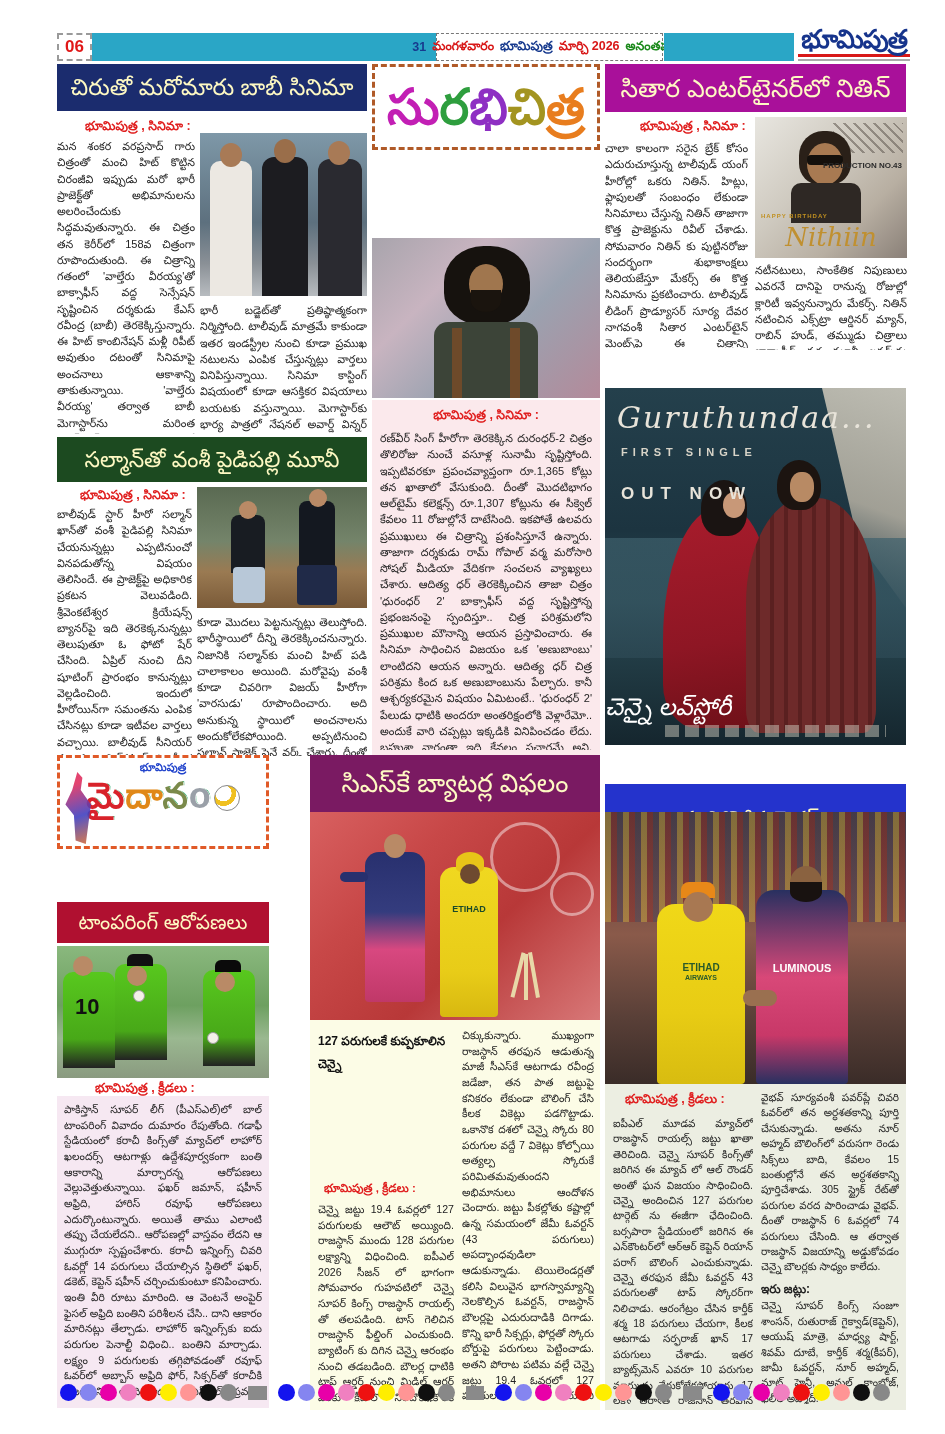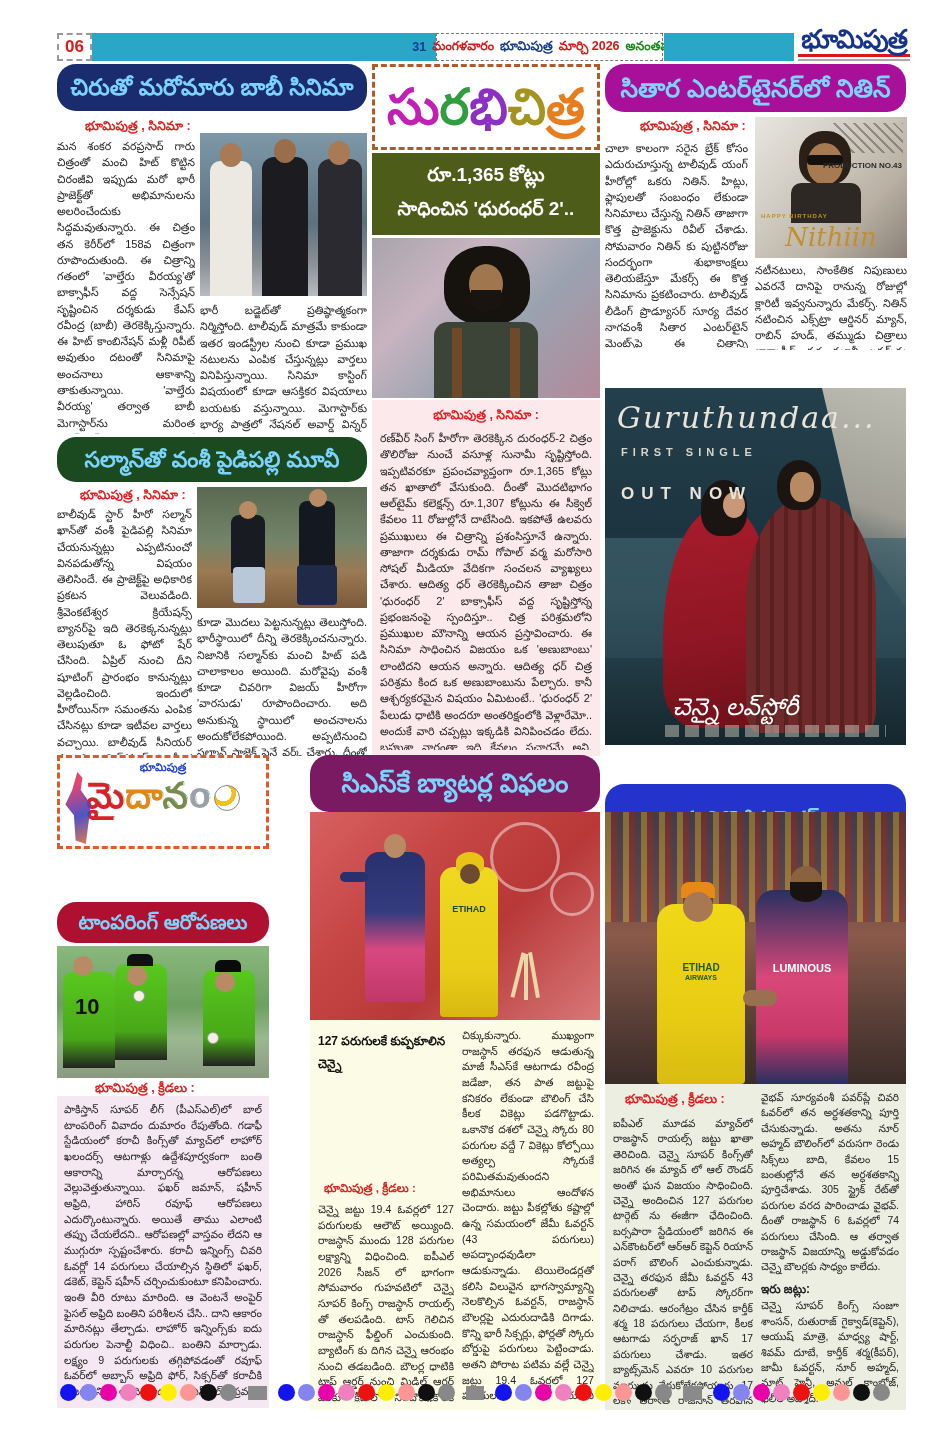--- a/index.html
+++ b/index.html
@@ -13,21 +13,21 @@
   .cyanbar { top:33px; height:28px; background:#2aa6c6; }
   .datebox { left:436px; top:33px; width:227px; height:28px; border:1px dashed #777; background:#fff;
              display:flex; align-items:center; justify-content:center; gap:6px; font-weight:bold; font-size:12.5px; white-space:nowrap;}
   .d-blue{color:#173a8e;} .d-red{color:#d81818;} .d-green{color:#1c8a1c;}
   .masthead { left:798px; top:26px; width:112px; text-align:center; }
   .masthead .mh-title { color:#16348c; font-size:26px; font-weight:bold; line-height:1; letter-spacing:-1px;}
   .masthead .mh-rule { height:3px; background:#d81818; margin-top:2px; }
   .masthead .mh-sub { height:2px; background:#aaa; margin-top:2px; }
 
   
-  .hdr { color:#7dd3fc; font-weight:bold; display:flex; align-items:center; justify-content:center; text-align:center; line-height:1.15;border-radius:19px;}
+  .hdr { color:#fef9c3; font-weight:normal; display:flex; align-items:center; justify-content:center; text-align:center; line-height:1.15;}
   .byline { color:#e02020; font-weight:bold; font-size:12.5px; }
   .body-txt { font-size:11px; line-height:1.48; color:#222; text-align:justify; overflow:hidden; }
   .photo { overflow:hidden; position:absolute; }
 
   
   .hdrA { left:57px; top:64px; width:310px; height:47px; background:#1b2c6e; font-size:23px;}
   .hdrSal { left:57px; top:437px; width:310px; height:45px; background:#1c4a20; font-size:22px;}
   
   .logoBox { left:372px; top:64px; width:228px; height:86px; border:3px dashed #b05a28; background:#fff;
              display:flex; align-items:center; justify-content:center; }
@@ -72,21 +72,21 @@
   .n-prod { position:absolute; right:5px; top:44px; font-size:8px; font-weight:bold; color:#2a2a2a; text-align:right; line-height:1.2;padding-left:42px;}
   .n-bday { position:absolute; left:6px; bottom:38px; font-size:6px; font-weight:bold; color:#c09020; letter-spacing:1px; line-height:1.4;}
   .n-sign { position:absolute; left:0; right:0; bottom:6px; text-align:center; font-size:26px; color:#c09030; font-style:italic; font-family:"DejaVu Serif", serif;}
   
   .phG { left:605px; top:388px; width:301px; height:357px; background:linear-gradient(180deg,#24404c 0%,#1c3440 40%,#2a4a54 60%,#15262e 100%);}
   .g-sail { position:absolute; right:0; top:0; width:120px; height:220px; background:linear-gradient(200deg,#d8d2c4 0%,#b8b2a4 50%,transparent 90%); clip-path:polygon(30% 0,100% 0,100% 100%,60% 70%); opacity:.85;}
   .g-sea { position:absolute; left:0; right:0; top:150px; height:120px; background:linear-gradient(180deg,#3e606c 0%,#2e4a56 100%); opacity:.7;}
   .g-title { position:absolute; left:12px; top:12px; font-size:30px; color:#e8e4da; font-style:italic; font-family:"DejaVu Serif", serif; letter-spacing:2px;}
   .g-fs { position:absolute; left:16px; top:56px; font-size:11px; color:#d8d4c8; letter-spacing:5px; line-height:1.6; font-weight:bold;}
   .g-on { position:absolute; left:16px; top:92px; font-size:17px; color:#e8e4da; letter-spacing:7px; line-height:1.7; font-weight:bold;}
-  .g-movie { position:absolute; left:0; right:40px; bottom:26px; text-align:center; font-size:24px; color:#fff; font-style:italic; line-height:1.0;margin-top:44px;}
+  .g-movie { position:absolute; left:0; right:40px; bottom:26px; text-align:left; font-size:24px; color:#fff; font-style:italic; line-height:1.0;margin-top:44px;}
   .g-credits { position:absolute; left:60px; right:20px; bottom:8px; height:12px; background:repeating-linear-gradient(90deg,#cbc8bb 0 14px,transparent 14px 20px); opacity:.5;}
   .g-woman { position:absolute; left:58px; top:120px; width:110px; height:220px; background:linear-gradient(170deg,#a81c2c 0%,#8e1624 60%,#6e1018 100%); border-radius:50% 40% 20% 30%/60% 50% 20% 20%;}
   .g-whead { position:absolute; left:96px; top:92px; width:46px; height:56px; background:#1a1412; border-radius:50% 50% 40% 40%;}
   .g-wface { position:absolute; left:118px; top:104px; width:22px; height:26px; background:#c89878; border-radius:50%;}
   .g-man { position:absolute; right:30px; top:110px; width:130px; height:235px;
            background:repeating-linear-gradient(90deg,#6e2a2a 0 10px,#5a2020 10px 14px), repeating-linear-gradient(0deg,transparent 0 10px,rgba(0,0,0,.25) 10px 12px); border-radius:45% 45% 10% 10%;}
   .g-mhead { position:absolute; right:85px; top:72px; width:44px; height:50px; background:#1c1410; border-radius:50% 50% 42% 42%;}
   .g-mface { position:absolute; right:92px; top:84px; width:24px; height:30px; background:#b88a64; border-radius:45%;}
   
   .phP { left:57px; top:946px; width:212px; height:132px; background:linear-gradient(180deg,#8ab87e 0%,#6da060 45%,#9ab890 70%,#8a9a80 100%);}
@@ -166,24 +166,20 @@
   </div>
   <div class="abs body-txt" style="left:57px; top:506px; width:135px; height:250px;">బాలీవుడ్ స్టార్ హీరో సల్మాన్ ఖాన్‌తో వంశీ పైడిపల్లి సినిమా చేయనున్నట్లు ఎప్పటినుంచో వినపడుతోన్న విషయం తెలిసిందే. ఈ ప్రాజెక్ట్‌పై అధికారిక ప్రకటన వెలువడింది. శ్రీవెంకటేశ్వర క్రియేషన్స్ బ్యానర్‌పై ఇది తెరకెక్కనున్నట్లు తెలుపుతూ ఓ ఫోటో షేర్ చేసింది. ఏప్రిల్ నుంచి దీని షూటింగ్ ప్రారంభం కానున్నట్లు వెల్లడించింది. ఇందులో హీరోయిన్‌గా సమంతను ఎంపిక చేసినట్లు కూడా ఇటీవల వార్తలు వచ్చాయి. బాలీవుడ్ సీనియర్ నటుడు అనిల్‌కపూర్ ఓ కీలక పాత్రలో కనిపించనున్నట్లు సమాచారం. త్వరలోనే నటీనటుల వివరాలు వెల్లడికానున్నాయి. 2027లో దీన్ని విడుదల చేసేందుకు ప్లాన్ చేస్తున్నట్లు తెలుస్తోంది. ప్రస్తుతం సల్మాన్ ఖాన్ 'మాతృభూమి'లో నటిస్తున్నారు. దీనితోపాటే వంశీ సినిమాను</div>
   <div class="abs body-txt" style="left:197px; top:614px; width:170px; height:142px;">కూడా మొదలు పెట్టనున్నట్లు తెలుస్తోంది. భారీస్థాయిలో దీన్ని తెరకెక్కించనున్నారు. నిజానికి సల్మాన్‌కు మంచి హిట్ పడి చాలాకాలం అయింది. మరోవైపు వంశీ కూడా చివరిగా విజయ్ హీరోగా 'వారసుడు' రూపొందించారు. అది అనుకున్న స్థాయిలో అంచనాలను అందుకోలేకపోయింది. అప్పటినుంచి సల్మాన్ ప్రాజెక్ట్ పైనే వర్క్ చేశారు. దీంతో ఈ ప్రాజెక్ట్ ఇద్దరికీ కీలకంగా మారింది.</div>
 
   <div class="abs logoBox">
     <span style="color:#c21fb4;">సు</span>
     <span style="color:#2e9e3e;">ర</span>
     <span style="color:#8e2fc3;">భి</span>
     <span style="color:#a39420;">చి</span>
     <span style="color:#e87d1e;">త్ర</span>
-  </div>
-  <div class="abs greenBox">
-    <div>రూ.1,365 కోట్లు</div>
-    <div>సాధించిన 'ధురంధర్ 2'..</div>
   </div>
   <div class="photo phR">
     <div class="ph-fig" style="left:72px; top:8px; width:86px; height:78px; background:#16120e; border-radius:46% 46% 40% 40%;"></div>
     <div class="head" style="left:97px; top:26px; width:34px; height:40px; background:#a0764e;"></div>
     <div class="ph-fig" style="left:99px; top:52px; width:30px; height:22px; background:#1a140e; border-radius:0 0 50% 50%;"></div>
     <div class="ph-fig" style="left:62px; top:84px; width:104px; height:76px; background:#3c4438; border-radius:14px 14px 0 0;"></div>
     <div class="ph-fig" style="left:80px; top:90px; width:10px; height:70px; background:#6e4a2a;"></div>
     <div class="ph-fig" style="left:138px; top:90px; width:10px; height:70px; background:#6e4a2a;"></div>
   </div>
   <div class="abs pinkBody">

